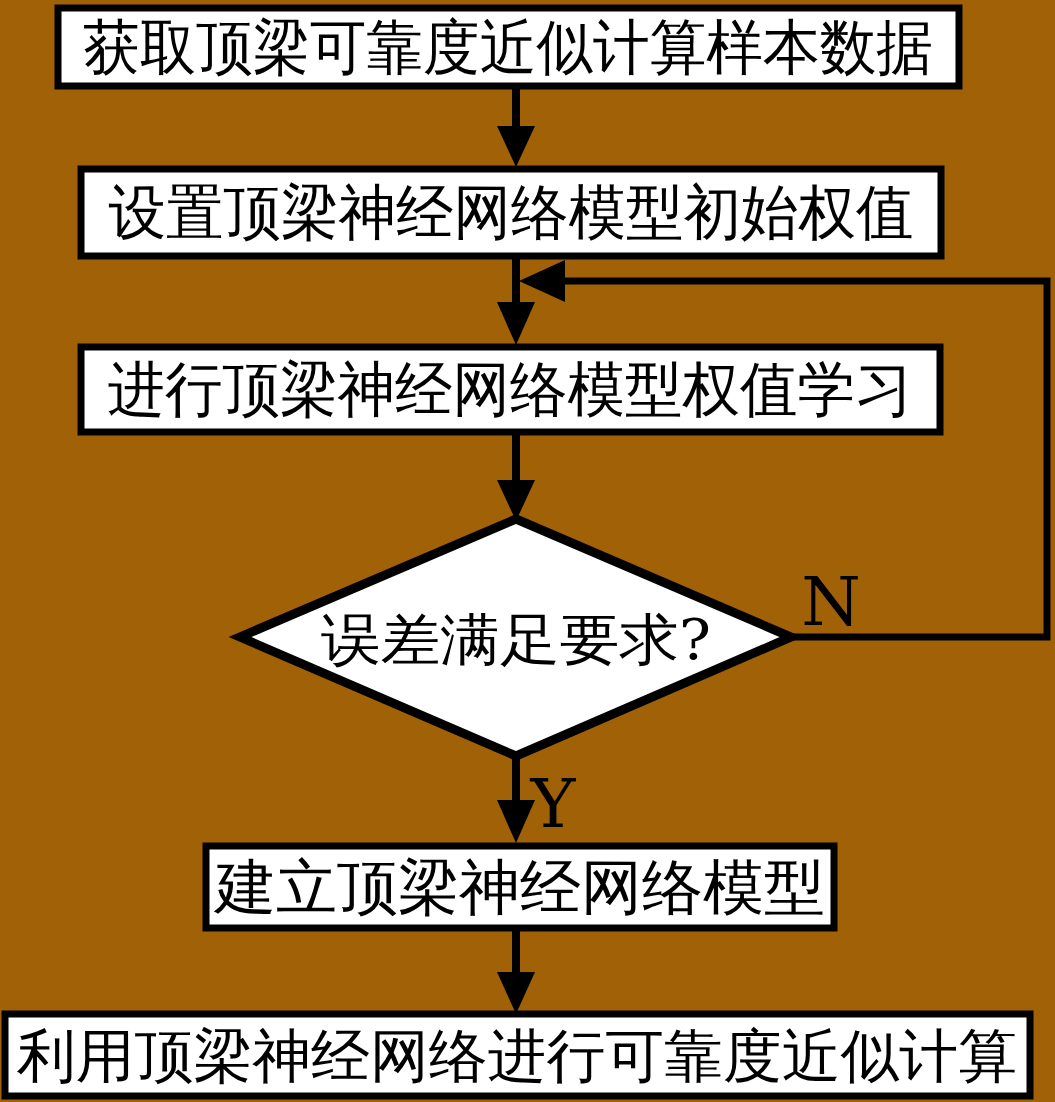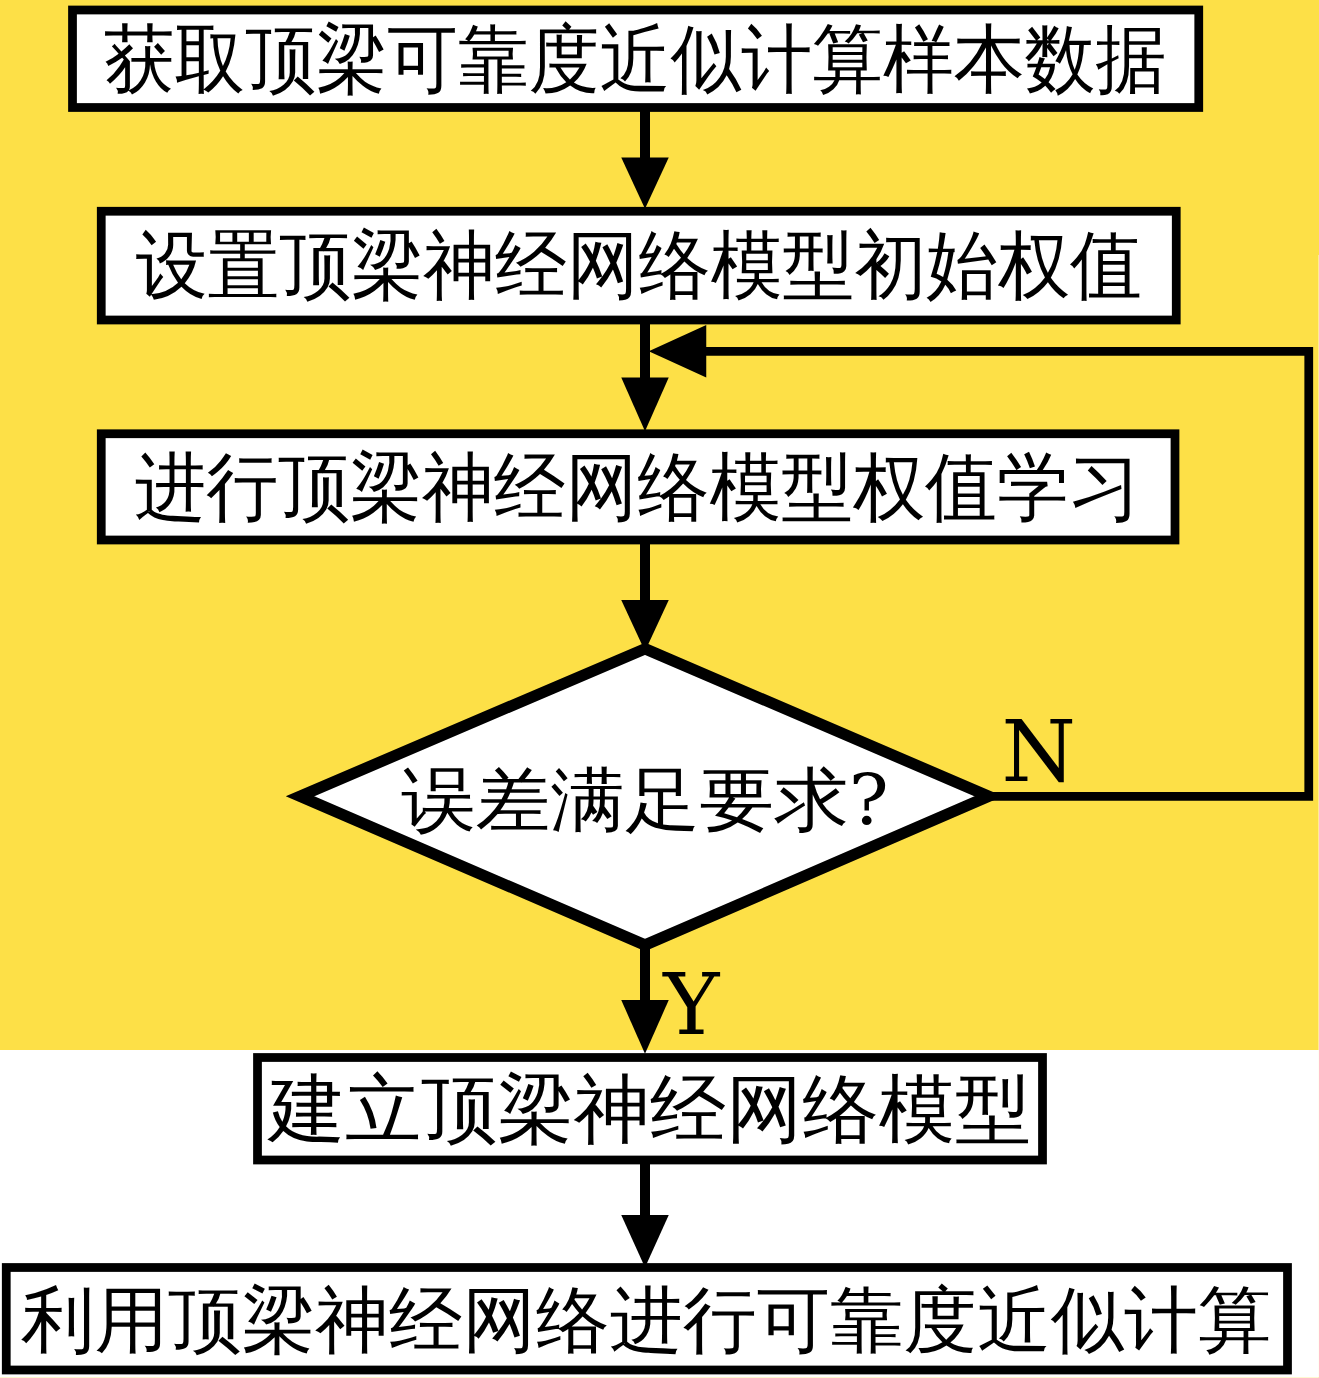--- a/index.html
+++ b/index.html
@@ -6,22 +6,22 @@
     margin: 0;
     padding: 0;
     background: #ffffff;
     width: 1055px;
     height: 1102px;
     overflow: hidden;
   }
   .stage {
     position: relative;
     width: 1055px;
-    height: 840px;
-    background: #fde047;
+    height: 1102px;
+    background: #a16207;
   }
   svg {
     display: block;
   }
   .node-shape {
     fill: #ffffff;
     stroke: #000000;
   }
   .edge-line {
     stroke: #000000;

